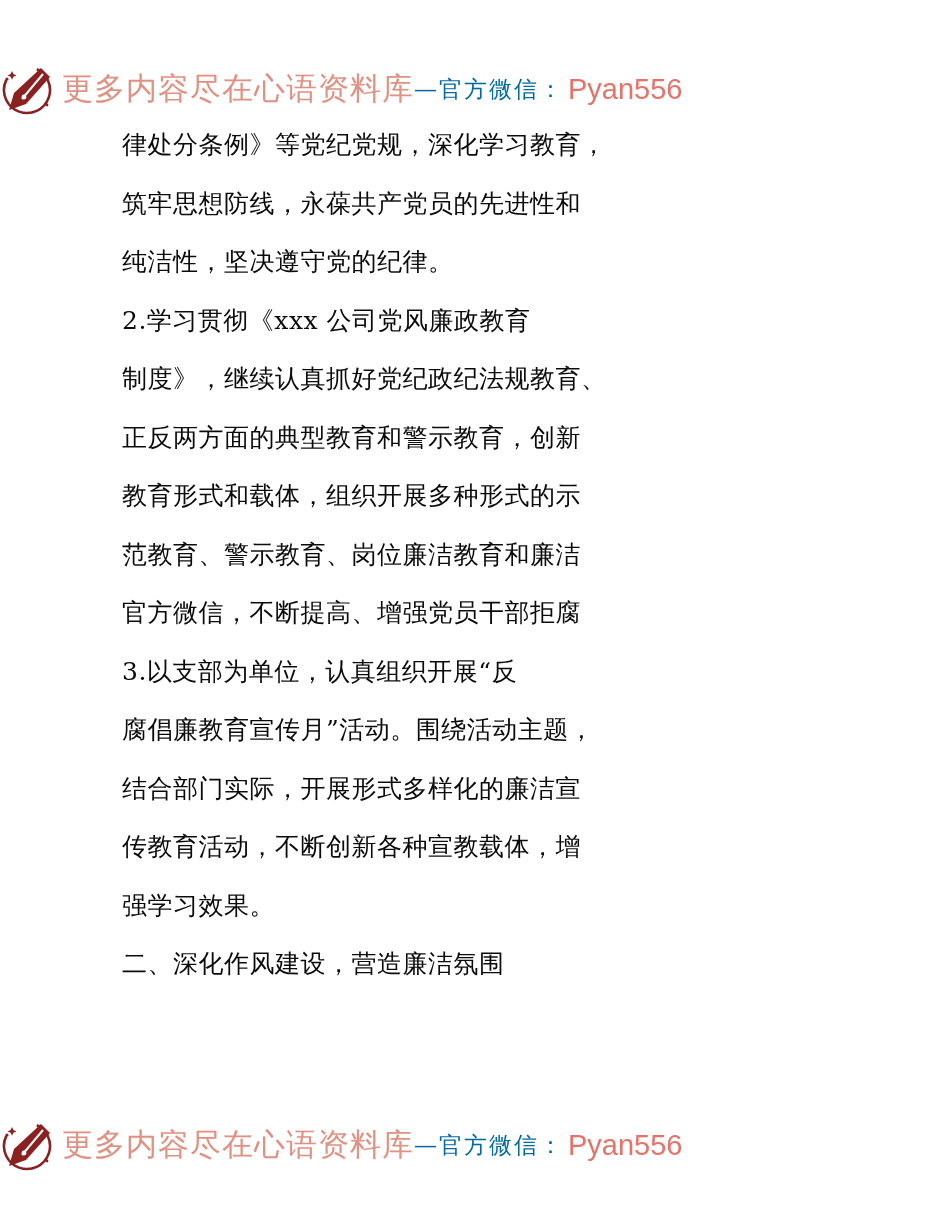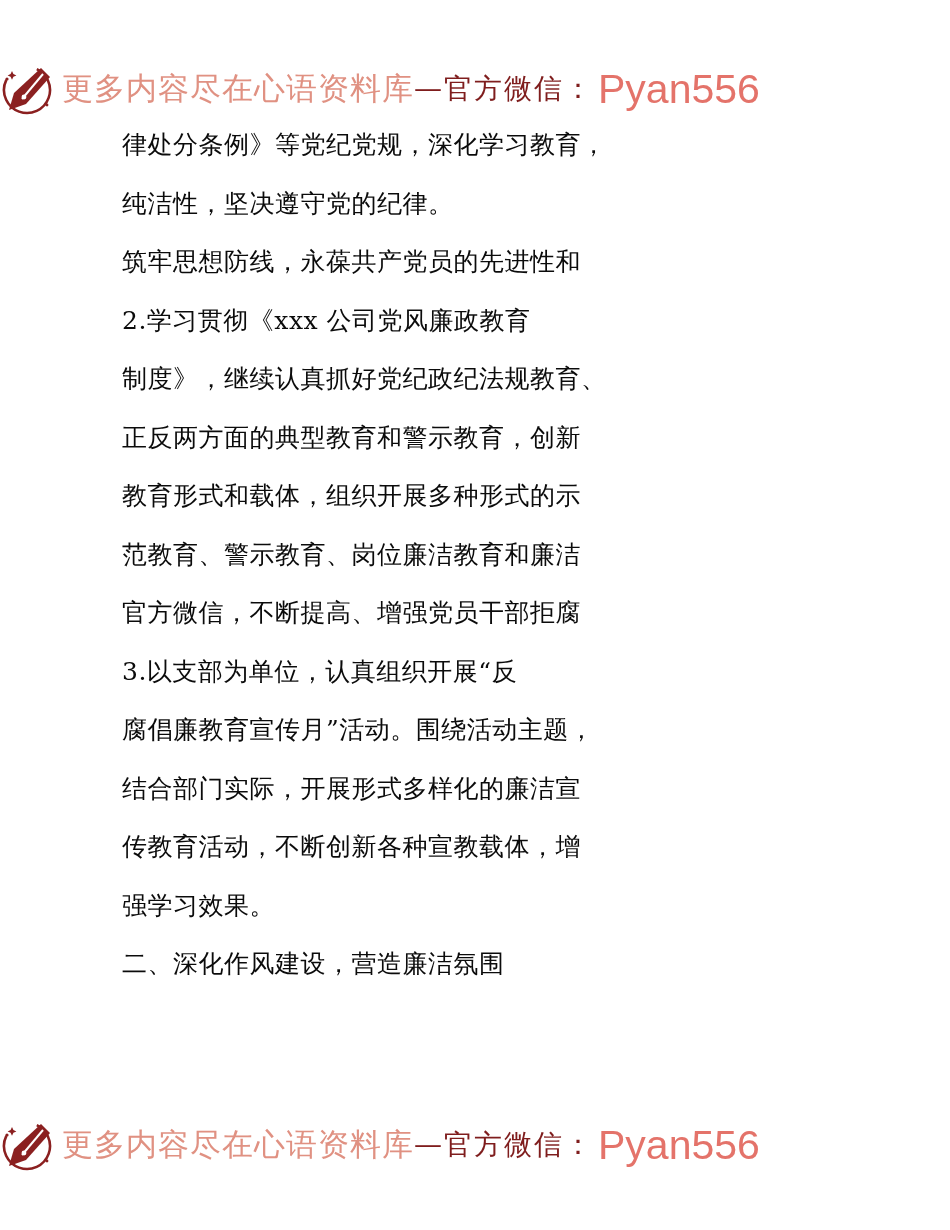--- a/index.html
+++ b/index.html
@@ -35,28 +35,28 @@
     margin-right: 8px;
     flex: 0 0 auto;
   }
   .wm-site {
     color: #e09182;
     font-size: 31px;
     letter-spacing: 1px;
     font-family: "DejaVu Serif", serif;
   }
   .wm-label {
-    color: #7f1d1d;
-    font-size: 28px;
+    color: #0369a1;
+    font-size: 23px;
     letter-spacing: 2px;
     font-family: "DejaVu Serif", serif;
   }
   .wm-id {
     color: #e4736a;
-    font-size: 41px;
+    font-size: 29px;
     margin-left: 4px;
     font-family: "Liberation Sans", sans-serif;
   }
 
   
   .doc-body {
     position: absolute;
     top: 116px;
     left: 122px;
     right: 40px;
@@ -90,22 +90,22 @@
       <path d="M12 9 l1.4 3 3 1.4 -3 1.4 -1.4 3 -1.4 -3 -3 -1.4 3 -1.4 Z" fill="#8b2020"></path>
       <circle cx="47" cy="43" r="1.4" fill="#8b2020"></circle>
     </svg>
     <span class="wm-site">更多内容尽在心语资料库</span>
       <span class="wm-label">—官方微信：</span>
       <span class="wm-id">Pyan556</span>
   </div>
 
   <div class="doc-body">
     <div class="doc-line">律处分条例》等党纪党规，深化学习教育，</div>
+    <div class="doc-line">筑牢思想防线，永葆共产党员的先进性和</div>
     <div class="doc-line">纯洁性，坚决遵守党的纪律。</div>
-    <div class="doc-line">筑牢思想防线，永葆共产党员的先进性和</div>
     <div class="doc-line">2.学习贯彻《xxx 公司党风廉政教育</div>
     <div class="doc-line">制度》，继续认真抓好党纪政纪法规教育、</div>
     <div class="doc-line">正反两方面的典型教育和警示教育，创新</div>
     <div class="doc-line">教育形式和载体，组织开展多种形式的示</div>
     <div class="doc-line">范教育、警示教育、岗位廉洁教育和廉洁</div>
     <div class="doc-line">官方微信，不断提高、增强党员干部拒腐</div>
     <div class="doc-line">3.以支部为单位，认真组织开展“反</div>
     <div class="doc-line">腐倡廉教育宣传月”活动。围绕活动主题，</div>
     <div class="doc-line">结合部门实际，开展形式多样化的廉洁宣</div>
     <div class="doc-line">传教育活动，不断创新各种宣教载体，增</div>

